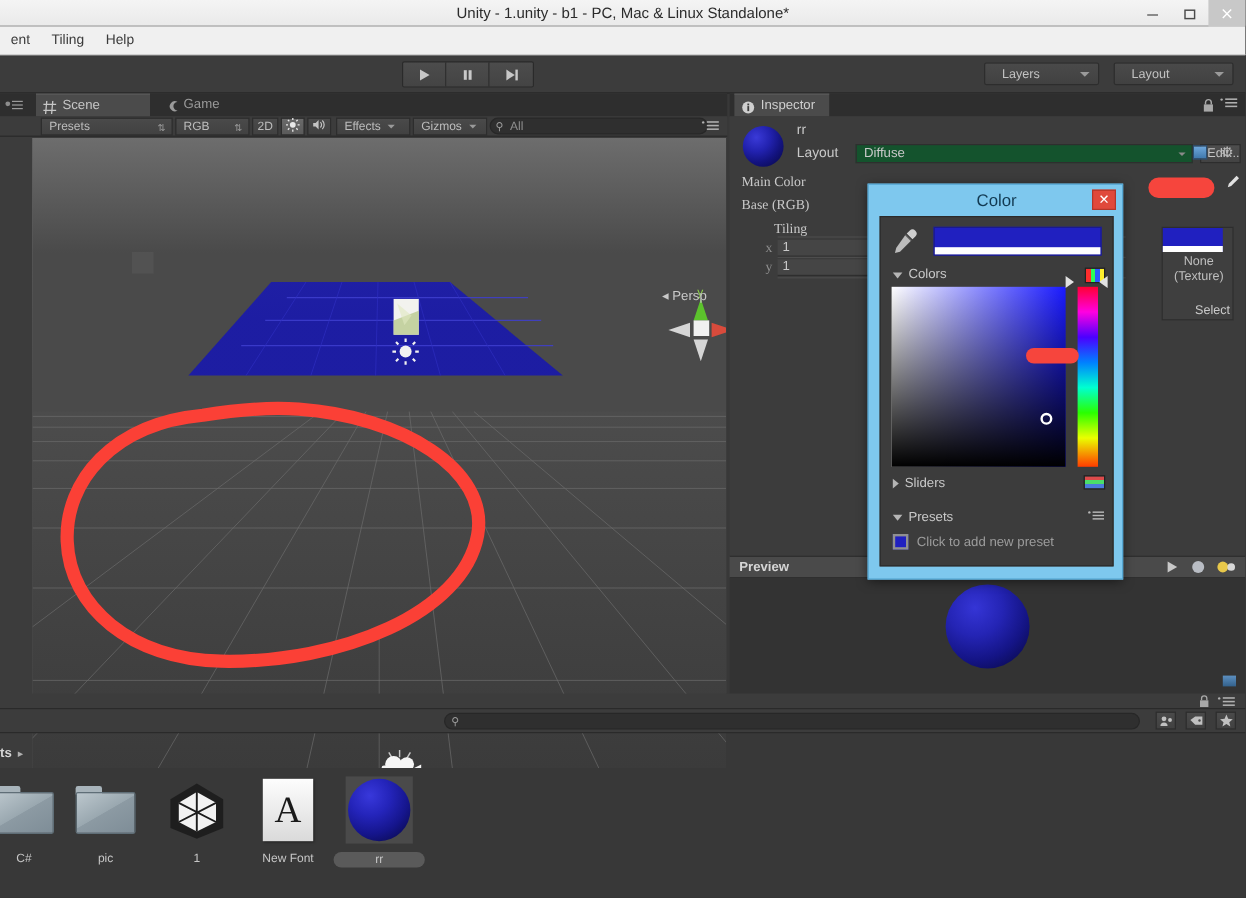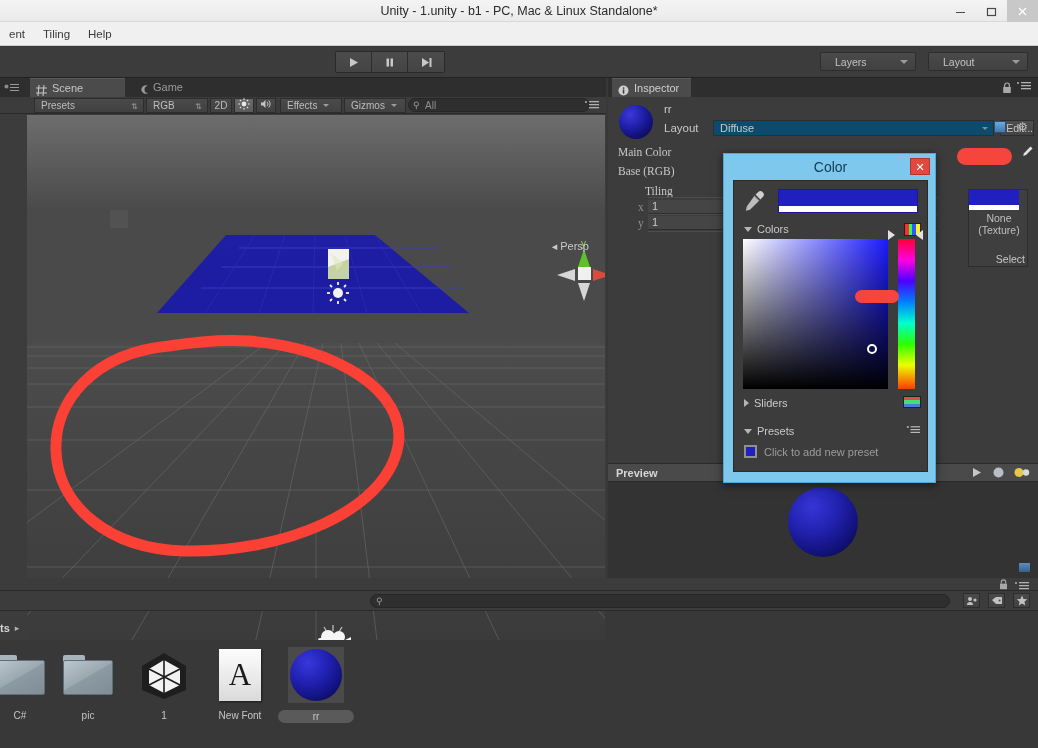--- a/index.html
+++ b/index.html
@@ -134,21 +134,21 @@
 
   .matheader { position:absolute; left:0; top:19px; width:430px; height:50px; background:#3c3c3c; }
   .matball {
     position:absolute; left:11px; top:8px; width:34px; height:34px; border-radius:50%;
     background: radial-gradient(circle at 33% 28%, #3a3ad8 0%, #2222b0 35%, #131380 62%, #07073e 100%);
   }
   .matname { position:absolute; left:56px; top:6px; font-size:11.5px; color:#c9c9c9; }
   .shaderlabel { position:absolute; left:56px; top:25px; font-size:11.5px; color:#c9c9c9; }
   .shaderfield {
     position:absolute; left:105px; top:23px; width:281px; height:16px;
-    background:#0c4a6e; border:1px solid #2e2e2e;
+    background:#14532d; border:1px solid #2e2e2e;
     color:#c9c9c9; font-size:11px; padding-left:6px; line-height:15px;
   }
   .shaderfield .arw2 {
     position:absolute; right:5px; top:6px; width:0;height:0;
     border-left:3px solid transparent;border-right:3px solid transparent;border-top:3px solid #8a8a8a;
   }
   .editbtn {
     position:absolute; left:392px; top:23px; width:34px; height:16px;
     background:linear-gradient(#4e4e4e,#434343); border:1px solid #2d2d2d;
     font-size:10.5px; color:#c5c5c5; text-align:right; line-height:15px;

